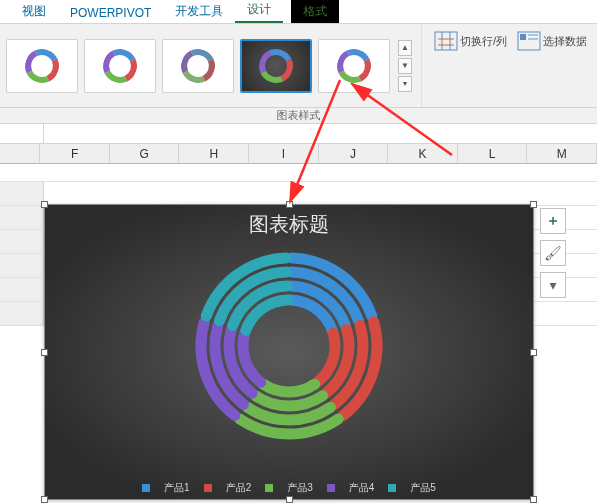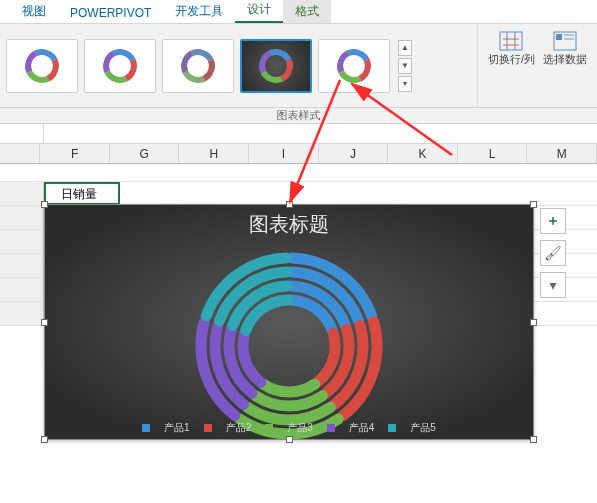--- a/index.html
+++ b/index.html
@@ -1,54 +1,54 @@
 <!DOCTYPE html>
 <html><head>
 <meta charset="utf-8">
 <style>
 * { margin: 0; padding: 0; box-sizing: border-box; }
 body { font-family: "Microsoft YaHei", SimSun, sans-serif; font-size: 12px; background: #f0f0f0; width: 597px; height: 503px; overflow: hidden; position: relative; }
 
 .ribbon-tabs { display: flex; background: #fff; border-bottom: 1px solid #d4d4d4; height: 24px; align-items: flex-end; padding-left: 10px; }
 .ribbon-tab { padding: 3px 12px; color: #0369a1; cursor: pointer; font-size: 12px; }
 .ribbon-tab.active { color: #217346; border-bottom: 2px solid #217346; }
-.ribbon-tab.ctx { background: #e5e5e5; color: #3a6f28; }
+.ribbon-tab.ctx { background: #000000; color: #3a6f28; margin-left: 8px; }
 
 .ribbon-content { background: #f1f1f1; height: 84px; display: flex; border-bottom: 1px solid #d4d4d4; }
 .style-gallery { display: flex; align-items: center; padding: 4px 6px; gap: 6px; flex: 1; position: relative; }
 .style-thumb { width: 72px; height: 54px; border: 1px solid #d0d0d0; background: #fff; display: flex; align-items: center; justify-content: center; border-radius: 2px; }
 .style-thumb.selected { border: 2px solid #2a8dd4; }
 .style-thumb.dark { background: radial-gradient(circle, #555 0%, #2a2a2a 100%); }
 .mini-donut { width: 34px; height: 34px; border-radius: 50%; border: 6px solid transparent; border-top-color: #4a8fd6; border-right-color: #d65050; border-bottom-color: #6fb84f; border-left-color: #8a5fc7; transform: rotate(20deg); }
 .gallery-arrows { display: flex; flex-direction: column; gap: 2px; margin-left: 2px; }
 .garrow { width: 14px; height: 16px; border: 1px solid #c0c0c0; background: #fafafa; font-size: 8px; text-align: center; line-height: 14px; color: #555; }
 
 .data-group { display: flex; gap: 8px; padding: 6px 10px; border-left: 1px solid #e0e0e0; align-items: flex-start; }
-.data-btn { display: flex; flex-direction: column; align-items: center; gap: 0; font-size: 11px; color: #444; cursor: pointer; }
+.data-btn { display: flex; flex-direction: row; align-items: center; gap: 0; font-size: 11px; color: #444; cursor: pointer; }
 .data-icon { width: 28px; height: 22px; display: flex; align-items: center; justify-content: center; }
 
 .group-bar { height: 16px; background: #f1f1f1; border-bottom: 1px solid #d4d4d4; display: flex; font-size: 11px; color: #666; justify-content: flex-end; }
 .group-bar > div:first-child { flex: 1; text-align: center; }
 .group-bar > div:last-child { width: 110px; text-align: center; }
 
 .formula-bar { height: 20px; background: #fff; border-bottom: 1px solid #d4d4d4; display: flex; align-items: center; }
 .fx-divider { border-right: 1px solid #d4d4d4; height: 100%; }
 
 .sheet-area { position: relative; background: #fff; height: 359px; }
 .col-headers { display: flex; height: 20px; border-bottom: 1px solid #b7b7b7; }
 .row-header, .col-header { background: #efefef; border-right: 1px solid #d4d4d4; text-align: center; font-size: 12px; color: #333; line-height: 20px; }
 .col-header { width: 76px; }
 .col-header.first { width: 44px; }
 .rows { }
 .row { display: flex; height: 24px; border-bottom: 1px solid #e1e1e1; }
 .row .cell { width: 76px; border-right: 1px solid #e1e1e1; text-align: right; padding-right: 6px; line-height: 24px; font-size: 12px; }
 .row .cell.rh { width: 44px; background: #efefef; text-align: center; padding: 0; border-right: 1px solid #d4d4d4; }
 .row .cell.sel { border: 2px solid #217346; line-height: 20px; }
 
-.chart-overlay { position: absolute; left: 44px; top: 60px; width: 490px; height: 236px; background: radial-gradient(ellipse at center, #5a5a5a 0%, #2b2b2b 80%); border: 1px solid #888; box-shadow: 0 1px 4px rgba(0,0,0,.25); }
+.chart-overlay { position: absolute; left: 44px; top: 60px; width: 490px; height: 296px; background: radial-gradient(ellipse at center, #5a5a5a 0%, #2b2b2b 80%); border: 1px solid #888; box-shadow: 0 1px 4px rgba(0,0,0,.25); }
 .chart-handle { position: absolute; width: 7px; height: 7px; background: #fff; border: 1px solid #666; }
 .chart-title { text-align: center; color: #e8e8e8; font-size: 20px; padding-top: 6px; font-weight: 300; }
 .donut-wrap { display: flex; justify-content: center; margin-top: 8px; }
 .legend-row { position: absolute; bottom: 4px; left: 0; right: 0; display: flex; justify-content: center; gap: 14px; color: #d8d8d8; font-size: 10px; }
 .legend-item { display: flex; align-items: center; gap: 14px; }
 .legend-sw { width: 8px; height: 8px; }
 
 .chart-tools { position: absolute; left: 540px; top: 64px; display: flex; flex-direction: column; gap: 6px; }
 .chart-tool { width: 26px; height: 26px; border: 1px solid #c0c0c0; background: #fff; display: flex; align-items: center; justify-content: center; color: #666; font-size: 14px; cursor: pointer; }
 
@@ -132,21 +132,20 @@
     <div class="col-header">I</div>
     <div class="col-header">J</div>
     <div class="col-header">K</div>
     <div class="col-header">L</div>
     <div class="col-header">M</div>
   </div>
   <div class="rows">
     <div class="row" style="height:18px"></div>
     <div class="row">
       <div class="cell rh"></div>
-      <div class="cell sel" style="text-align:center">日销量</div>
     </div>
     <div class="row">
       <div class="cell rh"></div>
       <div class="cell">28</div>
     </div>
     <div class="row">
       <div class="cell rh"></div>
       <div class="cell">36</div>
     </div>
     <div class="row">

